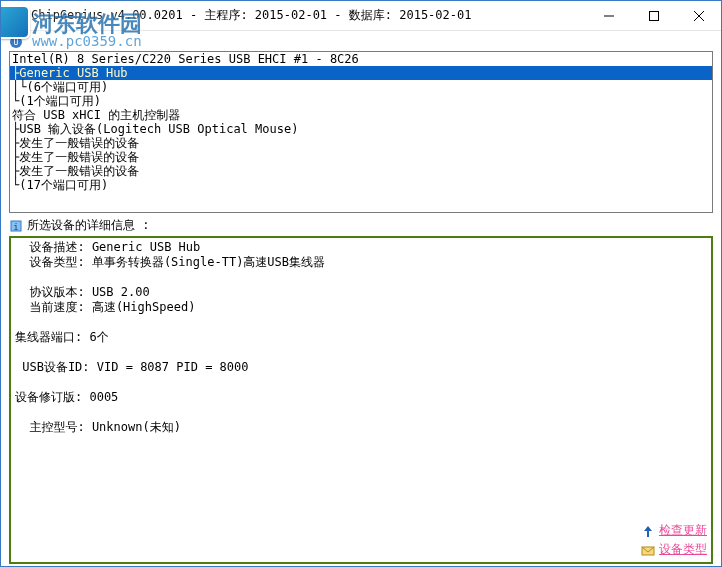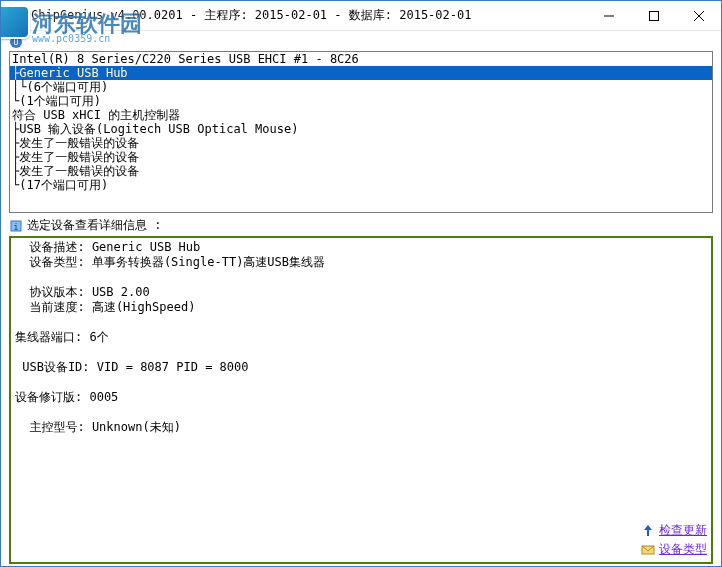--- a/index.html
+++ b/index.html
@@ -69,21 +69,21 @@
   font-weight: bold;
   color: #216fae;
   text-shadow: 0 0 4px #fff;
   white-space: nowrap;
   opacity: 0.82;
 }
 .watermark .logo-sub {
   position: absolute;
   left: 36px;
   top: 28px;
-  font-size: 10px;
+  font-size: 14px;
   color: #3d91d0;
   opacity: 0.82;
 }
 
 .content {
   padding: 4px 8px 0 8px;
 }
 .section-header {
   display: flex;
   align-items: center;
@@ -124,25 +124,25 @@
   overflow: auto;
 }
 .footer-links {
   position: absolute;
   right: 14px;
   bottom: 6px;
   font-size: 12px;
   text-align: left;
 }
 .footer-links .link {
-  color: #6d28d9;
+  color: #ec4899;
   text-decoration: underline;
   cursor: pointer;
   display: flex;
-  align-items: center;
+  align-items: flex-end;
   margin-bottom: 2px;
 }
 .footer-links .link .ficon {
   width: 14px; height: 14px;
   margin-right: 4px;
 }
 </style>
 </head>
 <body>
 
@@ -193,21 +193,21 @@
 
   <div class="device-tree" id="tree"><div class="row">Intel(R) 8 Series/C220 Series USB EHCI #1 - 8C26</div><div class="row selected">├Generic USB Hub</div><div class="row">│└(6个端口可用)</div><div class="row">└(1个端口可用)</div><div class="row">符合 USB xHCI 的主机控制器</div><div class="row">├USB 输入设备(Logitech USB Optical Mouse)</div><div class="row">├发生了一般错误的设备</div><div class="row">├发生了一般错误的设备</div><div class="row">├发生了一般错误的设备</div><div class="row">└(17个端口可用)</div></div>
 
   <div class="section-header" style="margin-top:4px;">
     <span class="hdr-icon">
       <svg viewBox="0 0 14 14">
           <rect x="2" y="2" width="10" height="10" fill="#85c1f5" stroke="#3a79c4"></rect>
           <text x="7" y="11" text-anchor="middle" font-size="9" fill="#1a3e6e">i</text>
         </svg>
     </span>
-    <span>选定设备查看详细信息 :</span>
+    <span>所选设备的详细信息 :</span>
   </div>
 
   <div class="detail-box" id="detail">  设备描述: Generic USB Hub
   设备类型: 单事务转换器(Single-TT)高速USB集线器
 
   协议版本: USB 2.00
   当前速度: 高速(HighSpeed)
 
 集线器端口: 6个
 

